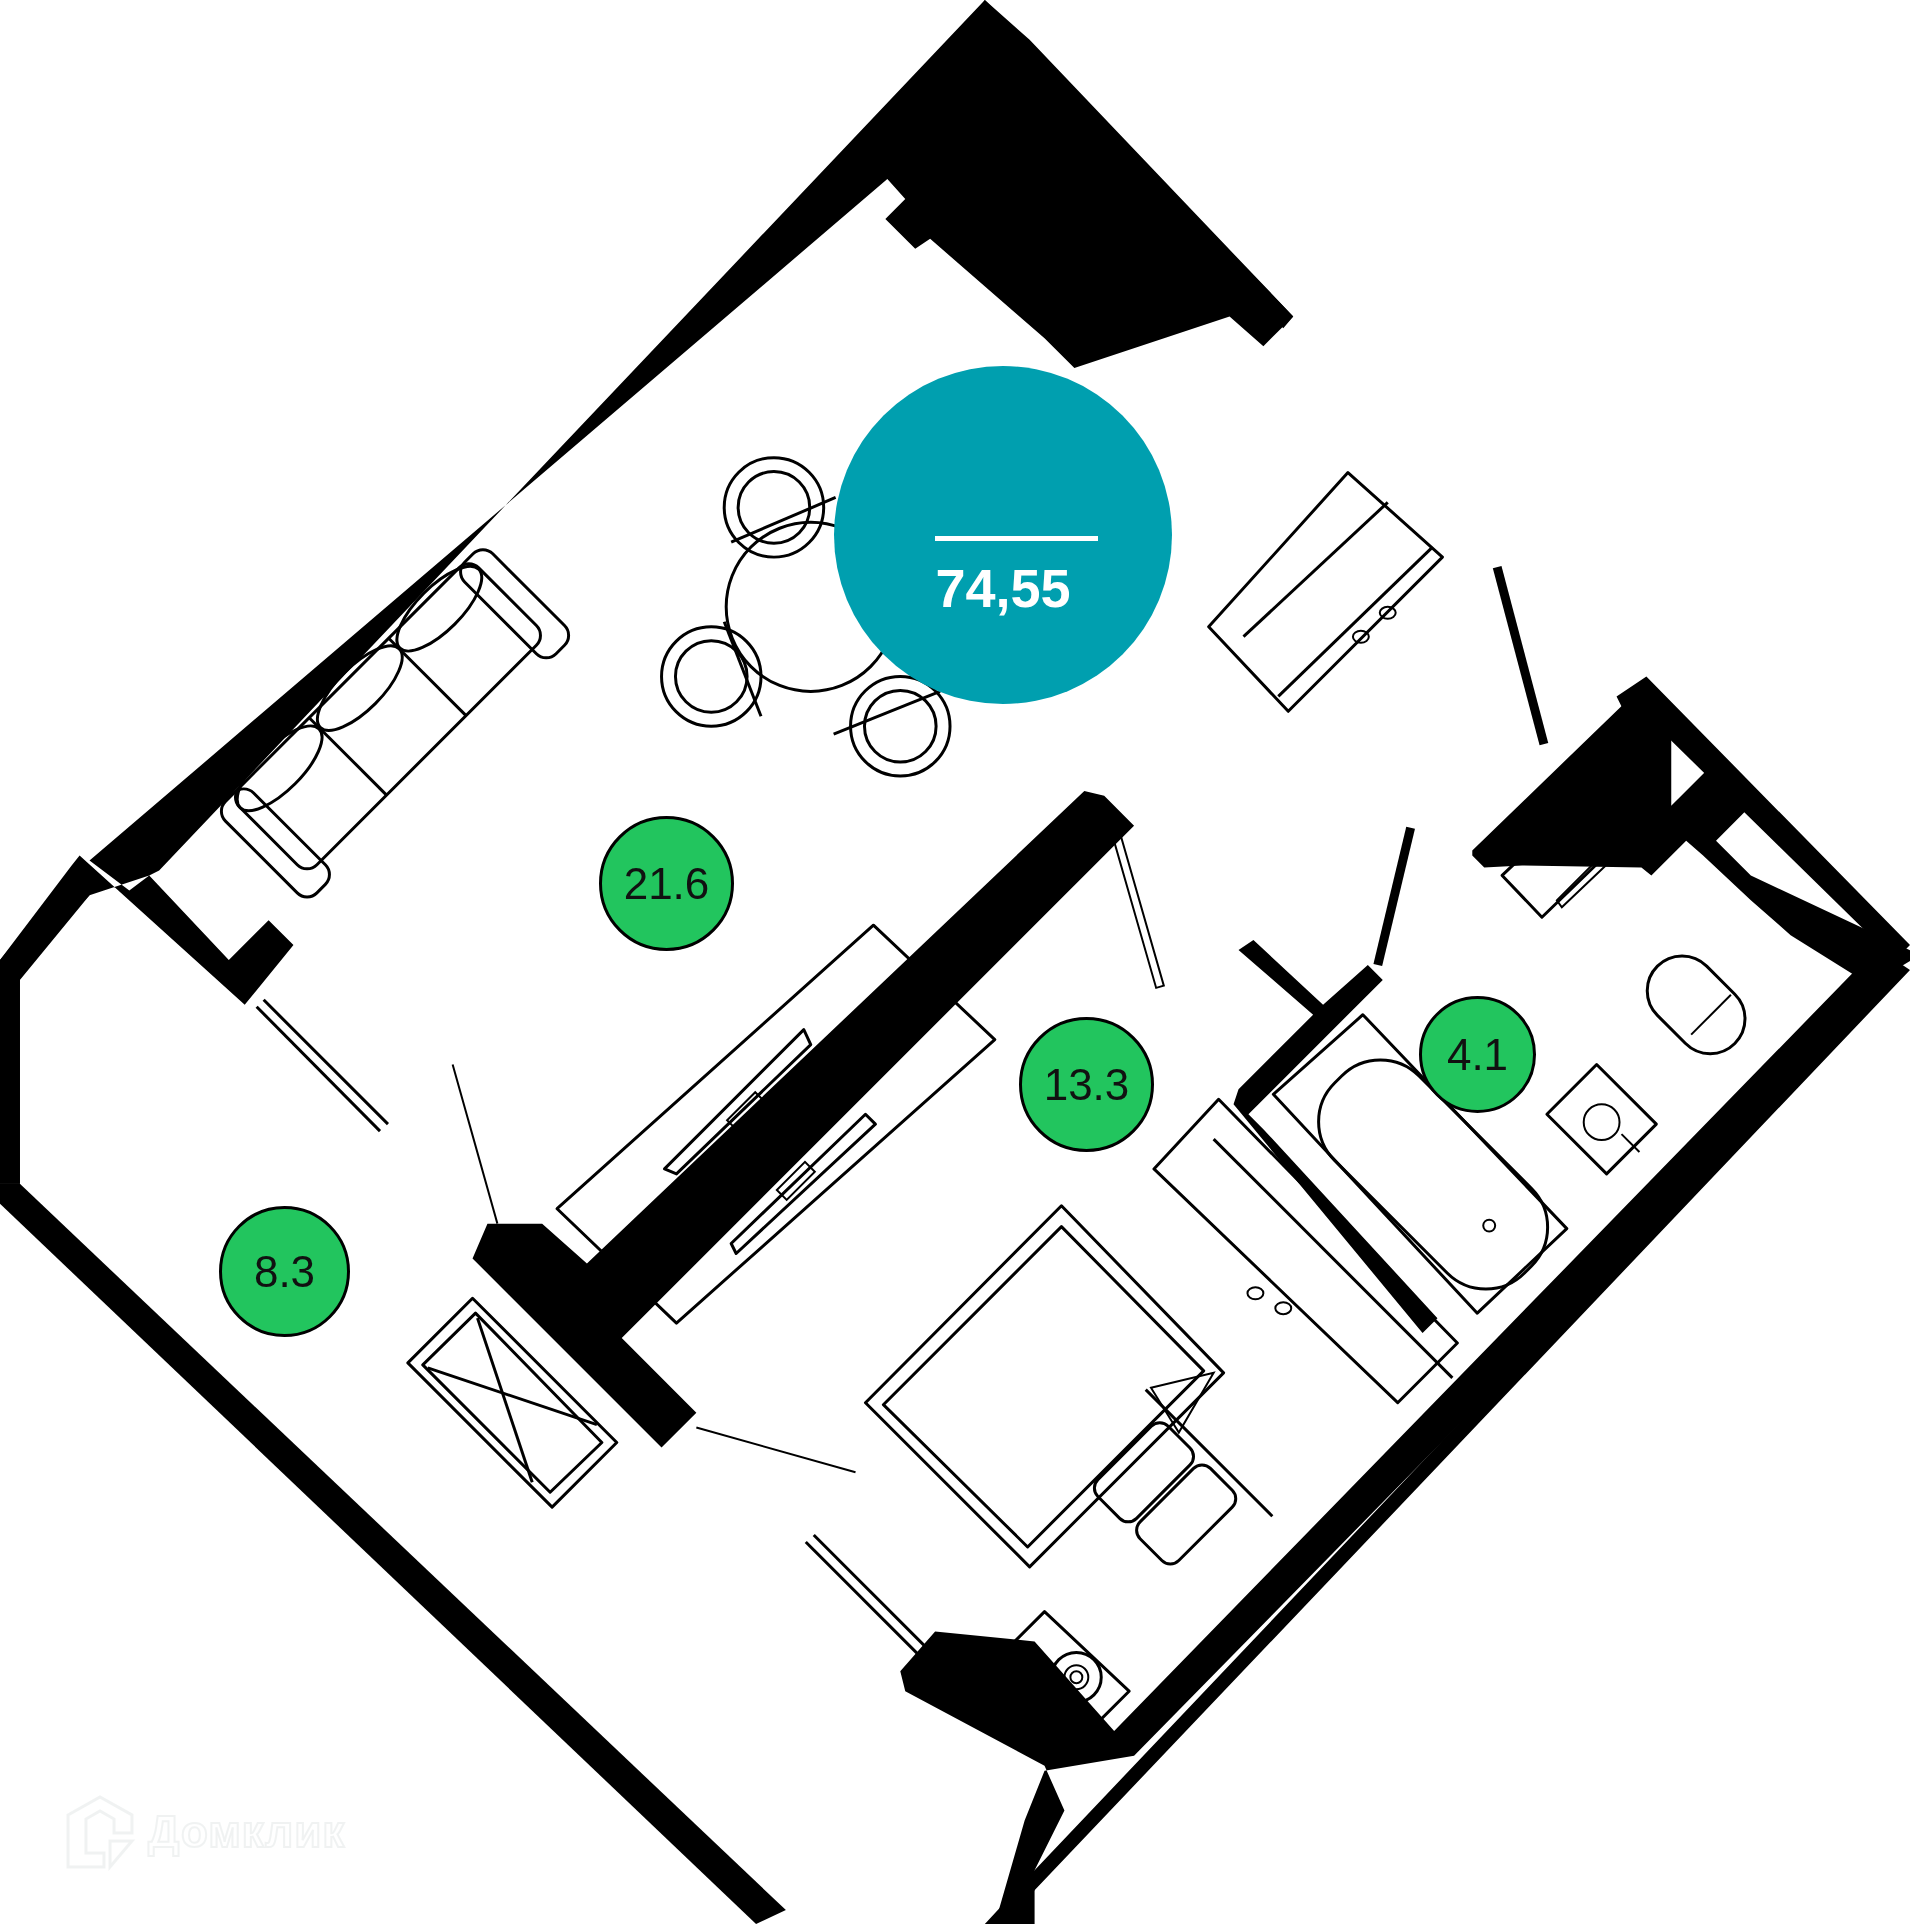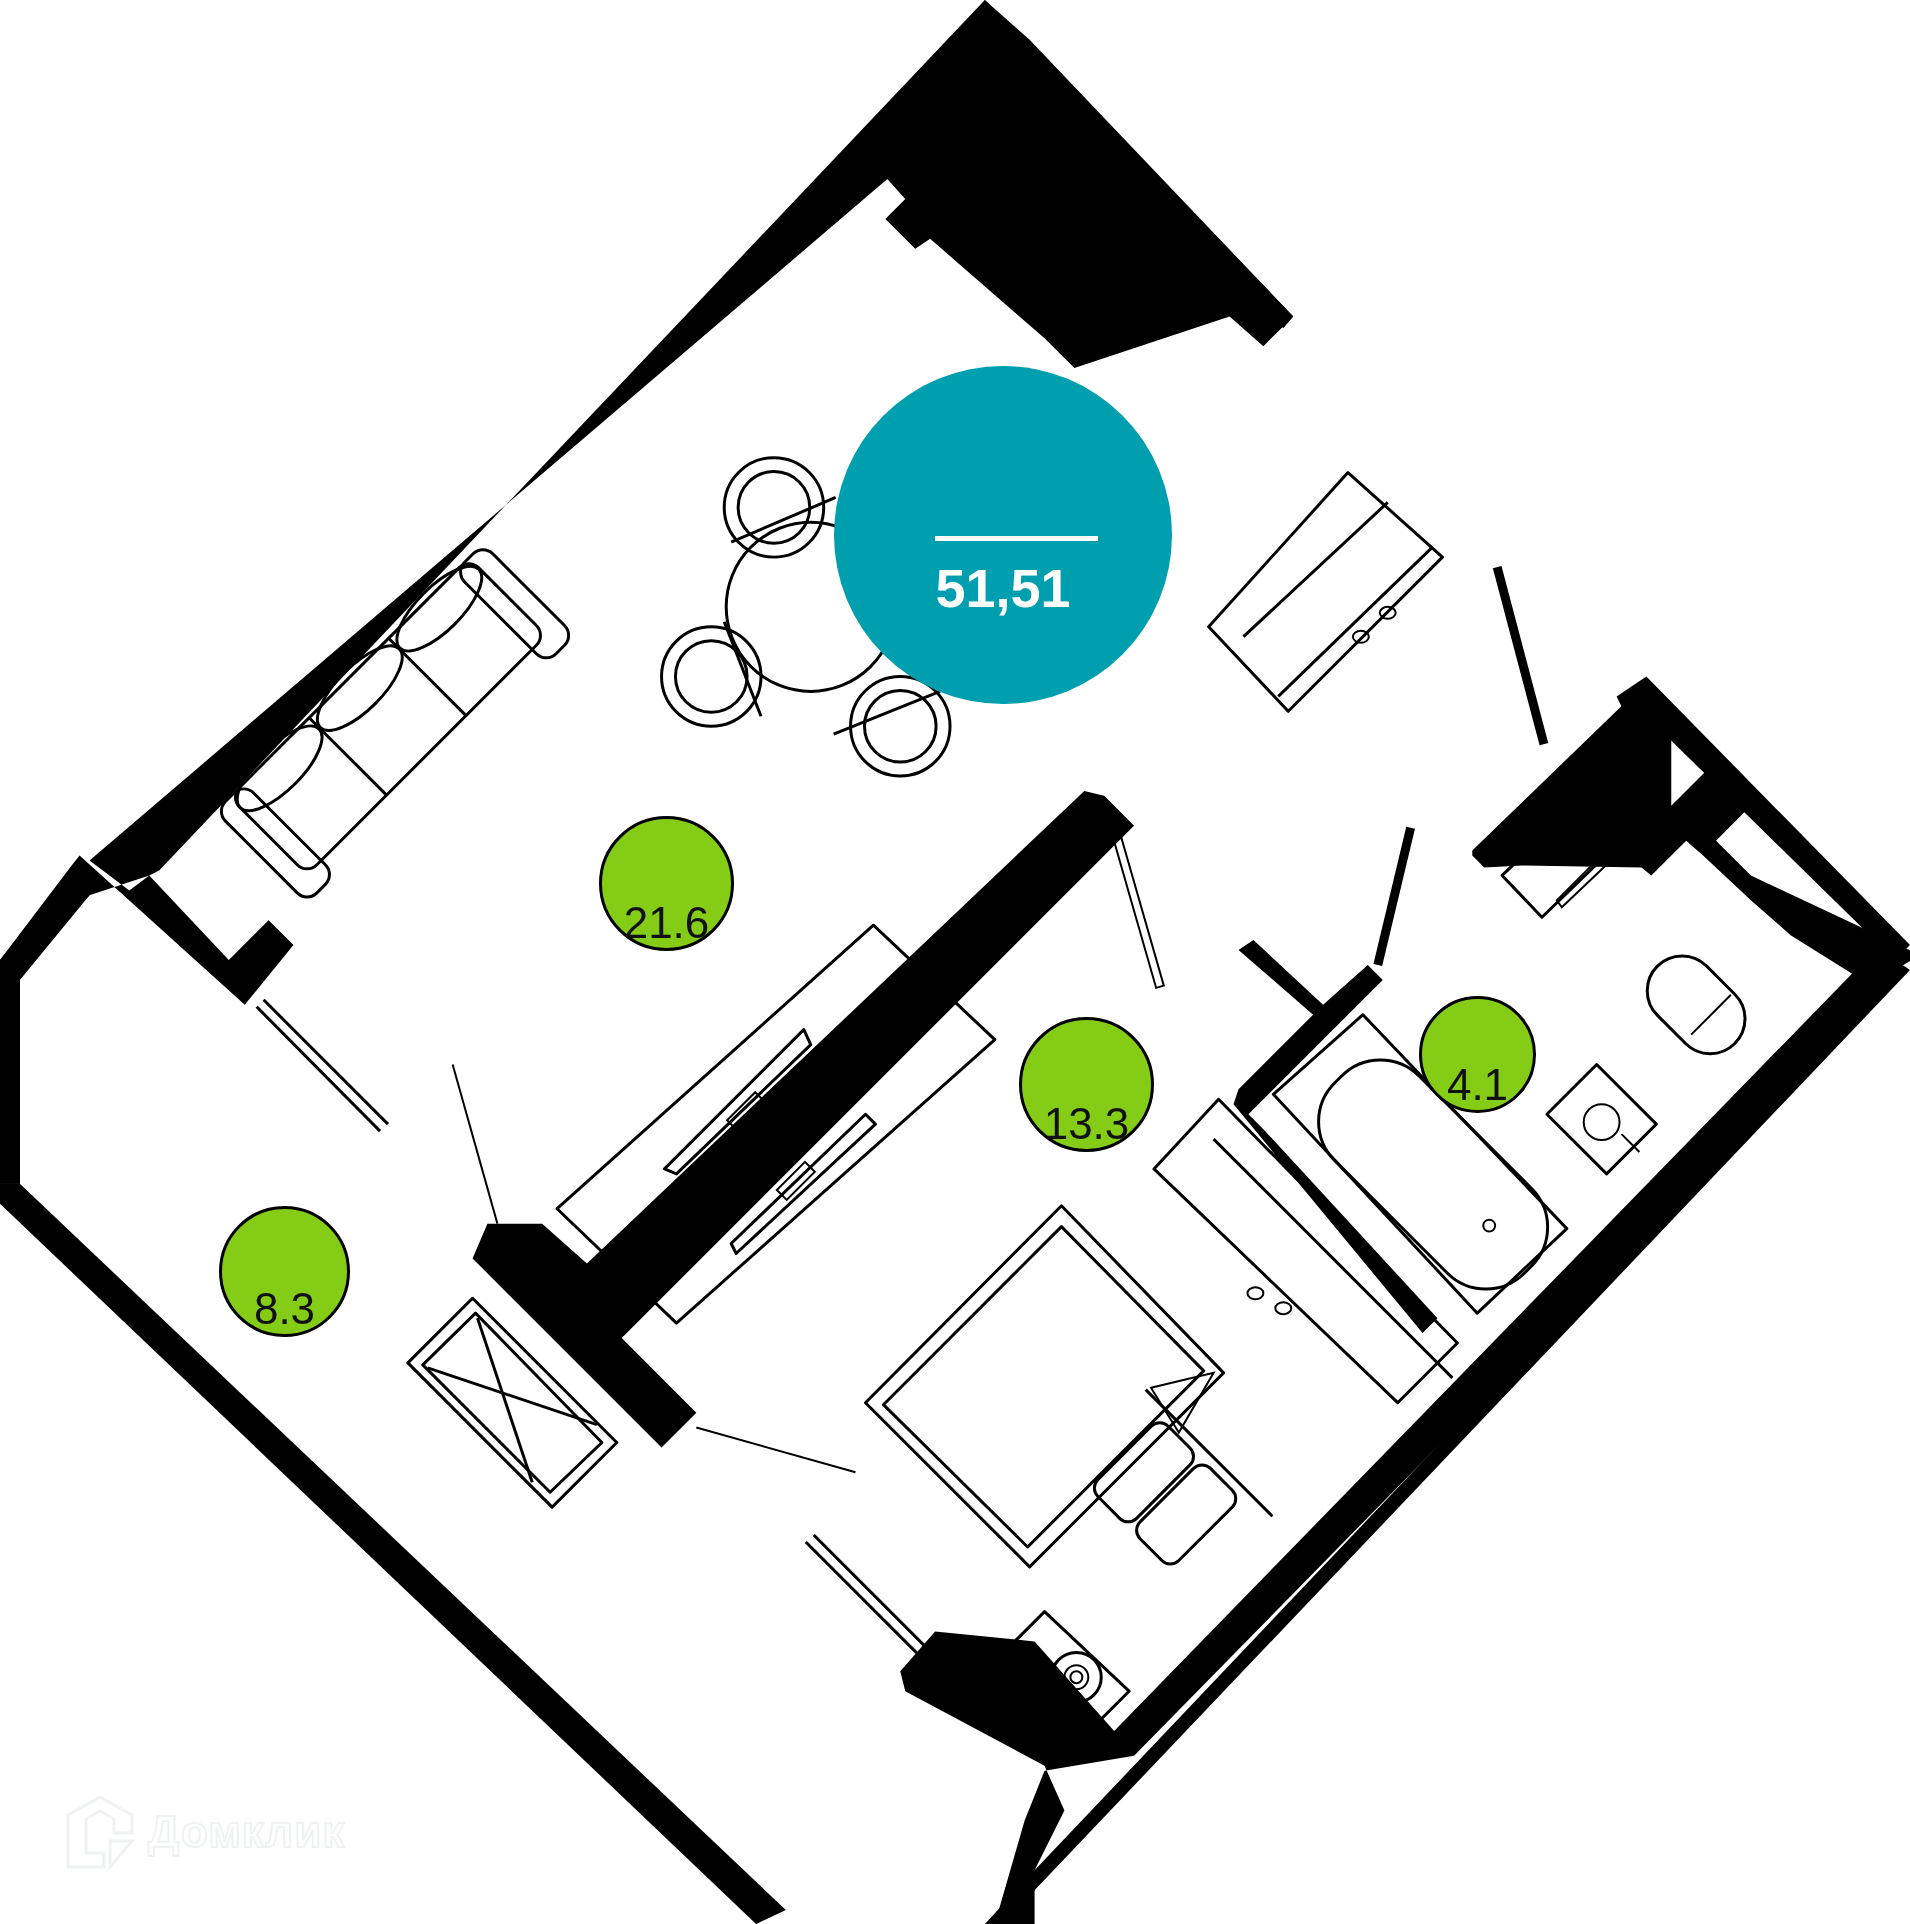--- a/index.html
+++ b/index.html
@@ -3,21 +3,21 @@
 <meta charset="utf-8">
 <style>
   html, body { margin: 0; padding: 0; background: #ffffff; }
   body { width: 1910px; height: 1924px; position: relative; overflow: hidden;
          font-family: "Liberation Sans", sans-serif; }
   #plan { position: absolute; left: 0; top: 0; width: 1910px; height: 1924px; }
   .wall { fill: #000; }
   .ln { fill: none; stroke: #000; stroke-width: 3; stroke-linejoin: round; }
   .ln-thin { fill: none; stroke: #000; stroke-width: 2; }
   .room-label { position: absolute; border: 3px solid #000; border-radius: 50%;
-                background: #84cc16; display: flex; align-items: flex-end; justify-content: center;
+                background: #22c55e; display: flex; align-items: center; justify-content: center;
                 font-size: 44px; color: #111; box-sizing: border-box; }
   .badge { position: absolute; left: 834px; top: 366px; width: 338px; height: 338px;
            border-radius: 50%; background: #009faf; color: #fff; text-align: center; }
   .badge-type { position: absolute; left: 0; right: 0; top: 58px; font-size: 80px; font-weight: bold; line-height: 1; }
   .badge-line { position: absolute; left: 101px; width: 163px; top: 170px; height: 5px; background: #fff; }
   .badge-area { position: absolute; left: 0; right: 0; top: 195px; font-size: 54px; font-weight: bold; line-height: 1; }
   .logo { position: absolute; left: 64px; top: 1793px; display: flex; align-items: center; gap: 12px; opacity: 0.14; }
   .logo-text { font-size: 44px; font-weight: bold; color: #ffffff;
                -webkit-text-stroke: 2px #9aa; letter-spacing: 1px; }
 </style>
@@ -166,21 +166,21 @@
   <g>
     <polygon class="ln" points="410,1370 475,1305 620,1450 555,1515"></polygon>
     <polygon class="ln" points="425,1372 478,1320 605,1450 553,1500"></polygon>
     <line class="ln" x1="480" y1="1325" x2="535" y2="1490"></line>
     <line class="ln" x1="430" y1="1375" x2="600" y2="1432"></line>
   </g>
 </svg>
 
 <div class="badge">
   <div class="badge-line"></div>
-  <div class="badge-area">51,51</div>
+  <div class="badge-area">74,55</div>
 </div>
 
 <div class="room-label" style="left:599px; top:816px; width:135px; height:135px;">
   <span>21.6</span>
 </div>
 <div class="room-label" style="left:1019px; top:1017px; width:135px; height:135px;">
   <span>13.3</span>
 </div>
 <div class="room-label" style="left:219px; top:1206px; width:131px; height:131px;">
   <span>8.3</span>

